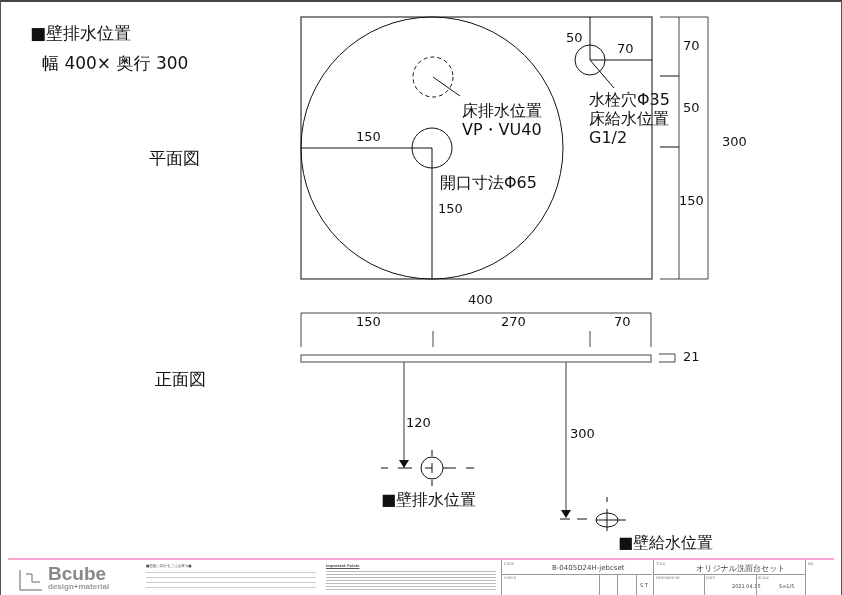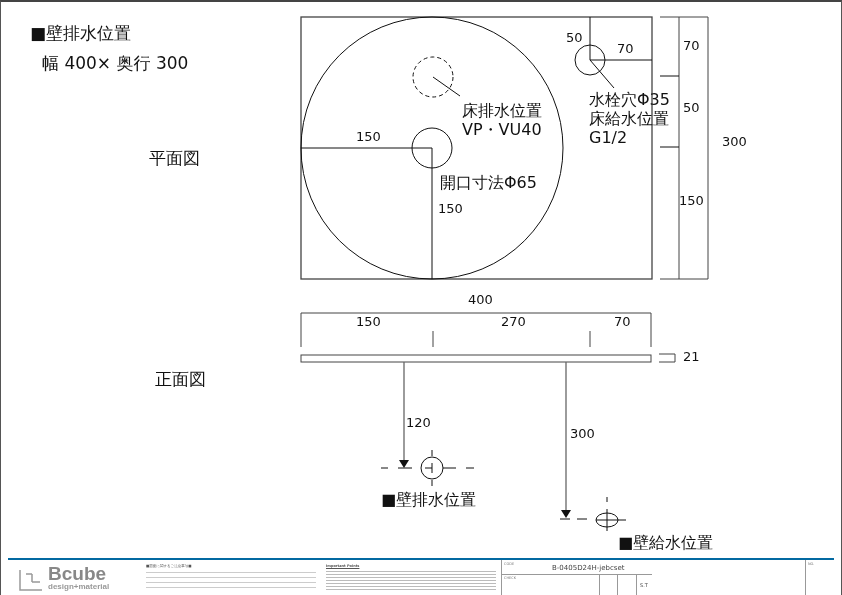--- a/index.html
+++ b/index.html
@@ -5,21 +5,21 @@
   html, body { margin:0; padding:0; background:#fff; }
   body { width:842px; height:595px; position:relative; overflow:hidden; font-family:"DejaVu Sans", sans-serif; color:#111; }
   .frame { position:absolute; left:0; top:0; width:840px; height:593px; border:1px solid #555; border-top:2px solid #444; }
   .abs { position:absolute; white-space:nowrap; }
   .title { left:30px; top:22px; font-size:17px; }
   .subtitle { left:30px; top:52px; font-size:17px;margin-left:12px; }
   .view-label { font-size:17px; }
   .dim { font-size:13px; }
   .note { font-size:16px; line-height:19px; }
   svg.drawing { position:absolute; left:0; top:0; }
-  .titleblock { position:absolute; left:8px; top:558px; width:826px; height:35px; border-top:2px solid #0369a1; }
+  .titleblock { position:absolute; left:8px; top:558px; width:826px; height:35px; border-top:2px solid #f9a8d4; }
   .tb-logo { position:absolute; left:6px; top:4px; width:130px; height:28px; }
   .logo-text { position:absolute; left:34px; top:-1px; font-family:"Liberation Sans", sans-serif; font-weight:bold; font-size:19px; color:#888; }
   .logo-sub { position:absolute; left:34px; top:18px; font-family:"Liberation Sans", sans-serif; font-weight:bold; font-size:8px; color:#999; }
   .tiny { font-size:3.5px; color:#555; line-height:5px; }
   .cell { position:absolute; border-left:1px solid #999; height:35px; top:0; }
   .cell-label { position:absolute; font-size:3.5px; color:#777; }
   .cell-val { position:absolute; font-size:7px; color:#444; }
 </style>
 </head>
 <body>
@@ -138,16 +138,28 @@
   <div class="cell" style="left:493px;width:150px;">
     <div class="cell-label" style="left:2px;top:2px;">CODE</div>
     <div class="cell-val" style="left:50px;top:4px;">B-0405D24H-jebcset</div>
     <div style="position:absolute;left:0;top:14px;width:150px;border-top:1px solid #999;"></div>
     <div class="cell-label" style="left:2px;top:16px;">CHECK</div>
     <div style="position:absolute;left:97px;top:14px;height:21px;border-left:1px solid #999;"></div>
     <div style="position:absolute;left:115px;top:14px;height:21px;border-left:1px solid #999;"></div>
     <div style="position:absolute;left:134px;top:14px;height:21px;border-left:1px solid #999;"></div>
     <div class="cell-val" style="left:138px;top:22px;font-size:5px;">S.T</div>
   </div>
+  <div class="cell" style="left:645px;width:152px;">
+    <div class="cell-label" style="left:2px;top:2px;">TITLE</div>
+    <div class="cell-val" style="left:42px;top:3px;font-size:8px;">オリジナル洗面台セット</div>
+    <div style="position:absolute;left:0;top:14px;width:152px;border-top:1px solid #999;"></div>
+    <div class="cell-label" style="left:2px;top:16px;">DESIGNED BY</div>
+    <div style="position:absolute;left:50px;top:14px;height:21px;border-left:1px solid #999;"></div>
+    <div class="cell-label" style="left:52px;top:16px;">DATE</div>
+    <div class="cell-val" style="left:78px;top:23px;font-size:5px;">2021.04.15</div>
+    <div style="position:absolute;left:102px;top:14px;height:21px;border-left:1px solid #999;"></div>
+    <div class="cell-label" style="left:104px;top:16px;">SCALE</div>
+    <div class="cell-val" style="left:125px;top:23px;font-size:5px;">S=1/5</div>
+  </div>
   <div class="cell" style="left:797px;width:29px;">
     <div class="cell-label" style="left:2px;top:2px;">NO.</div>
   </div>
 </div>
 
 </body></html>

